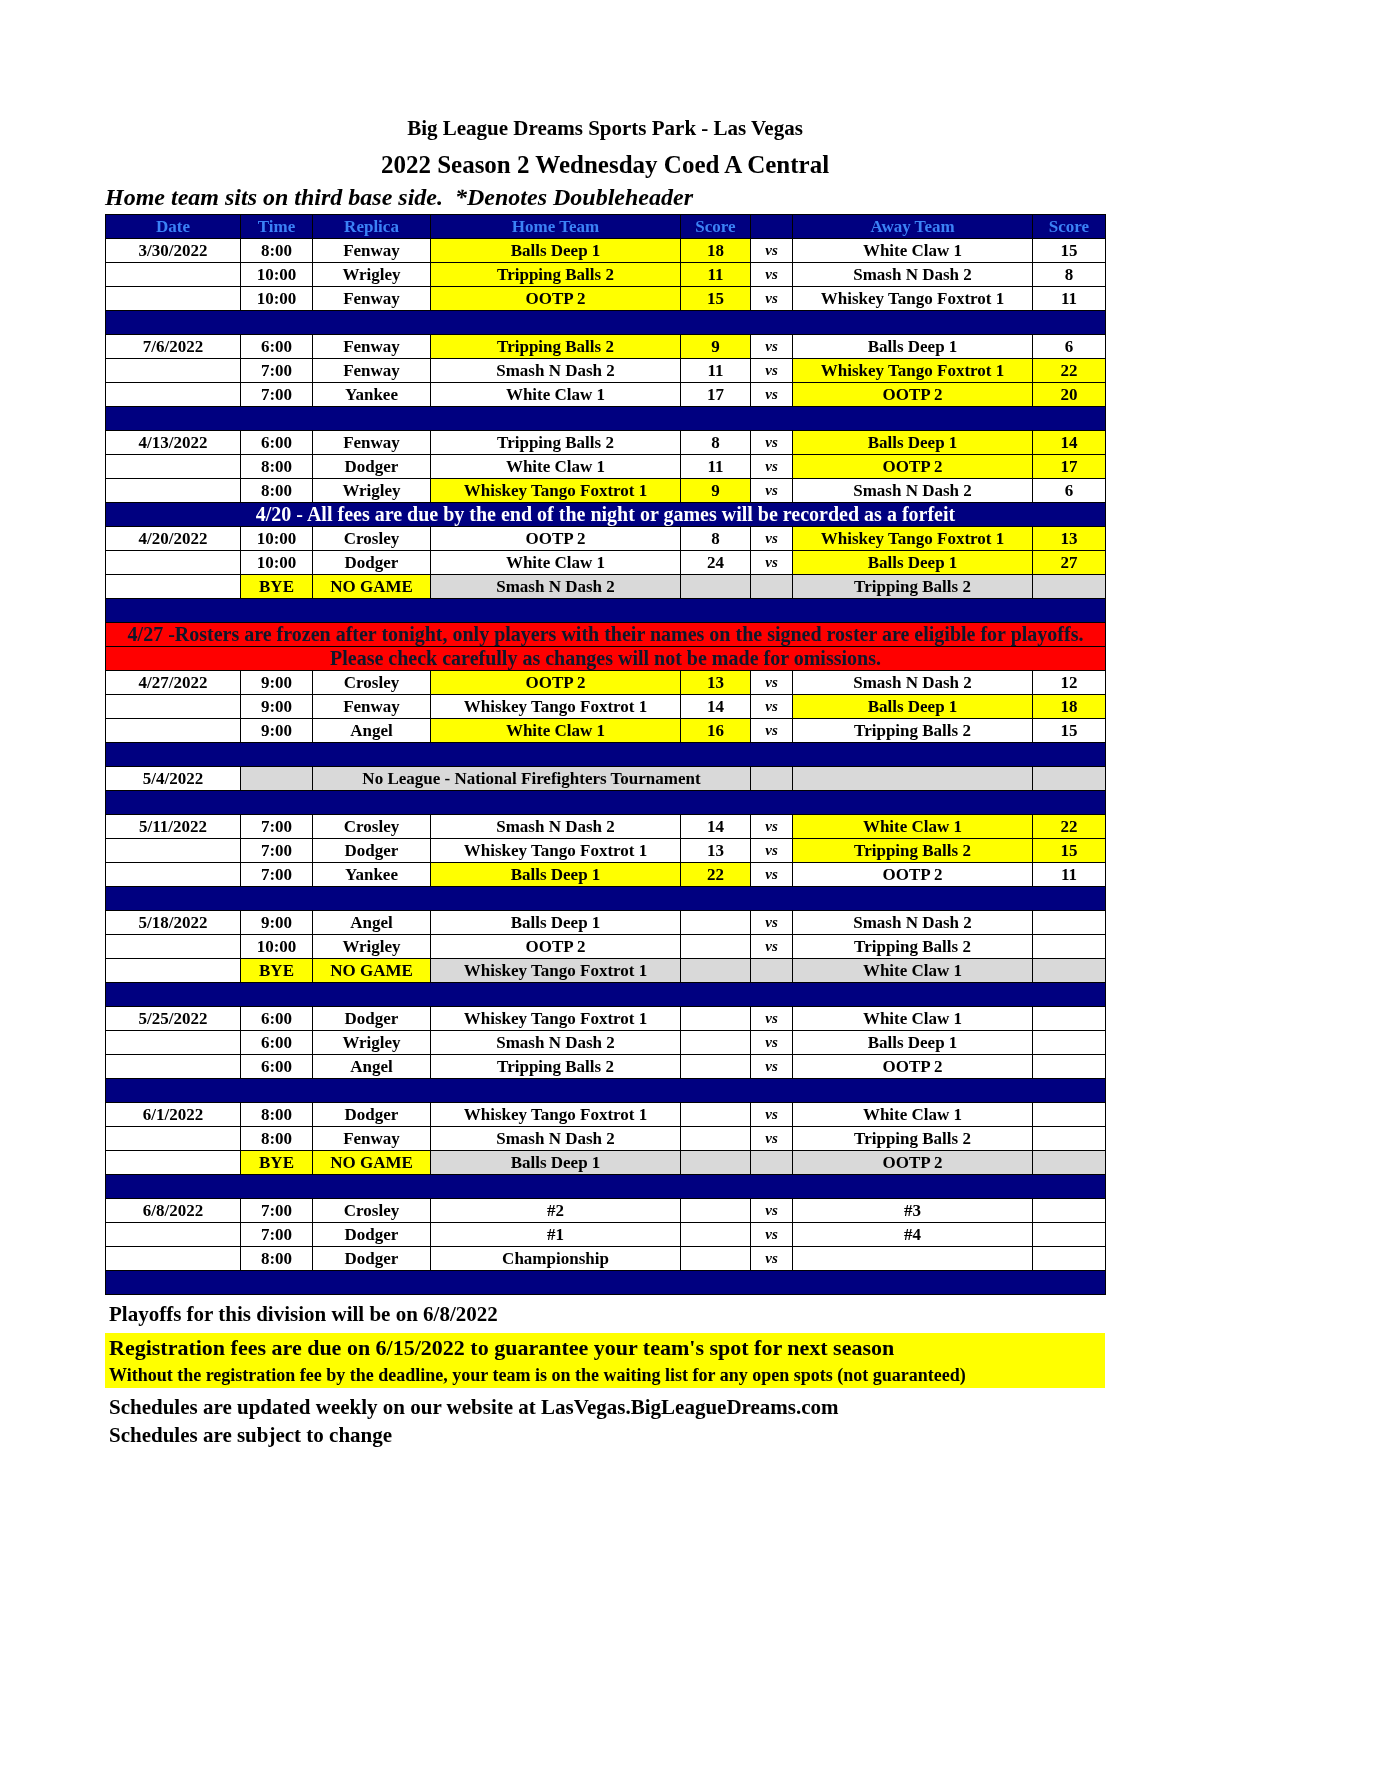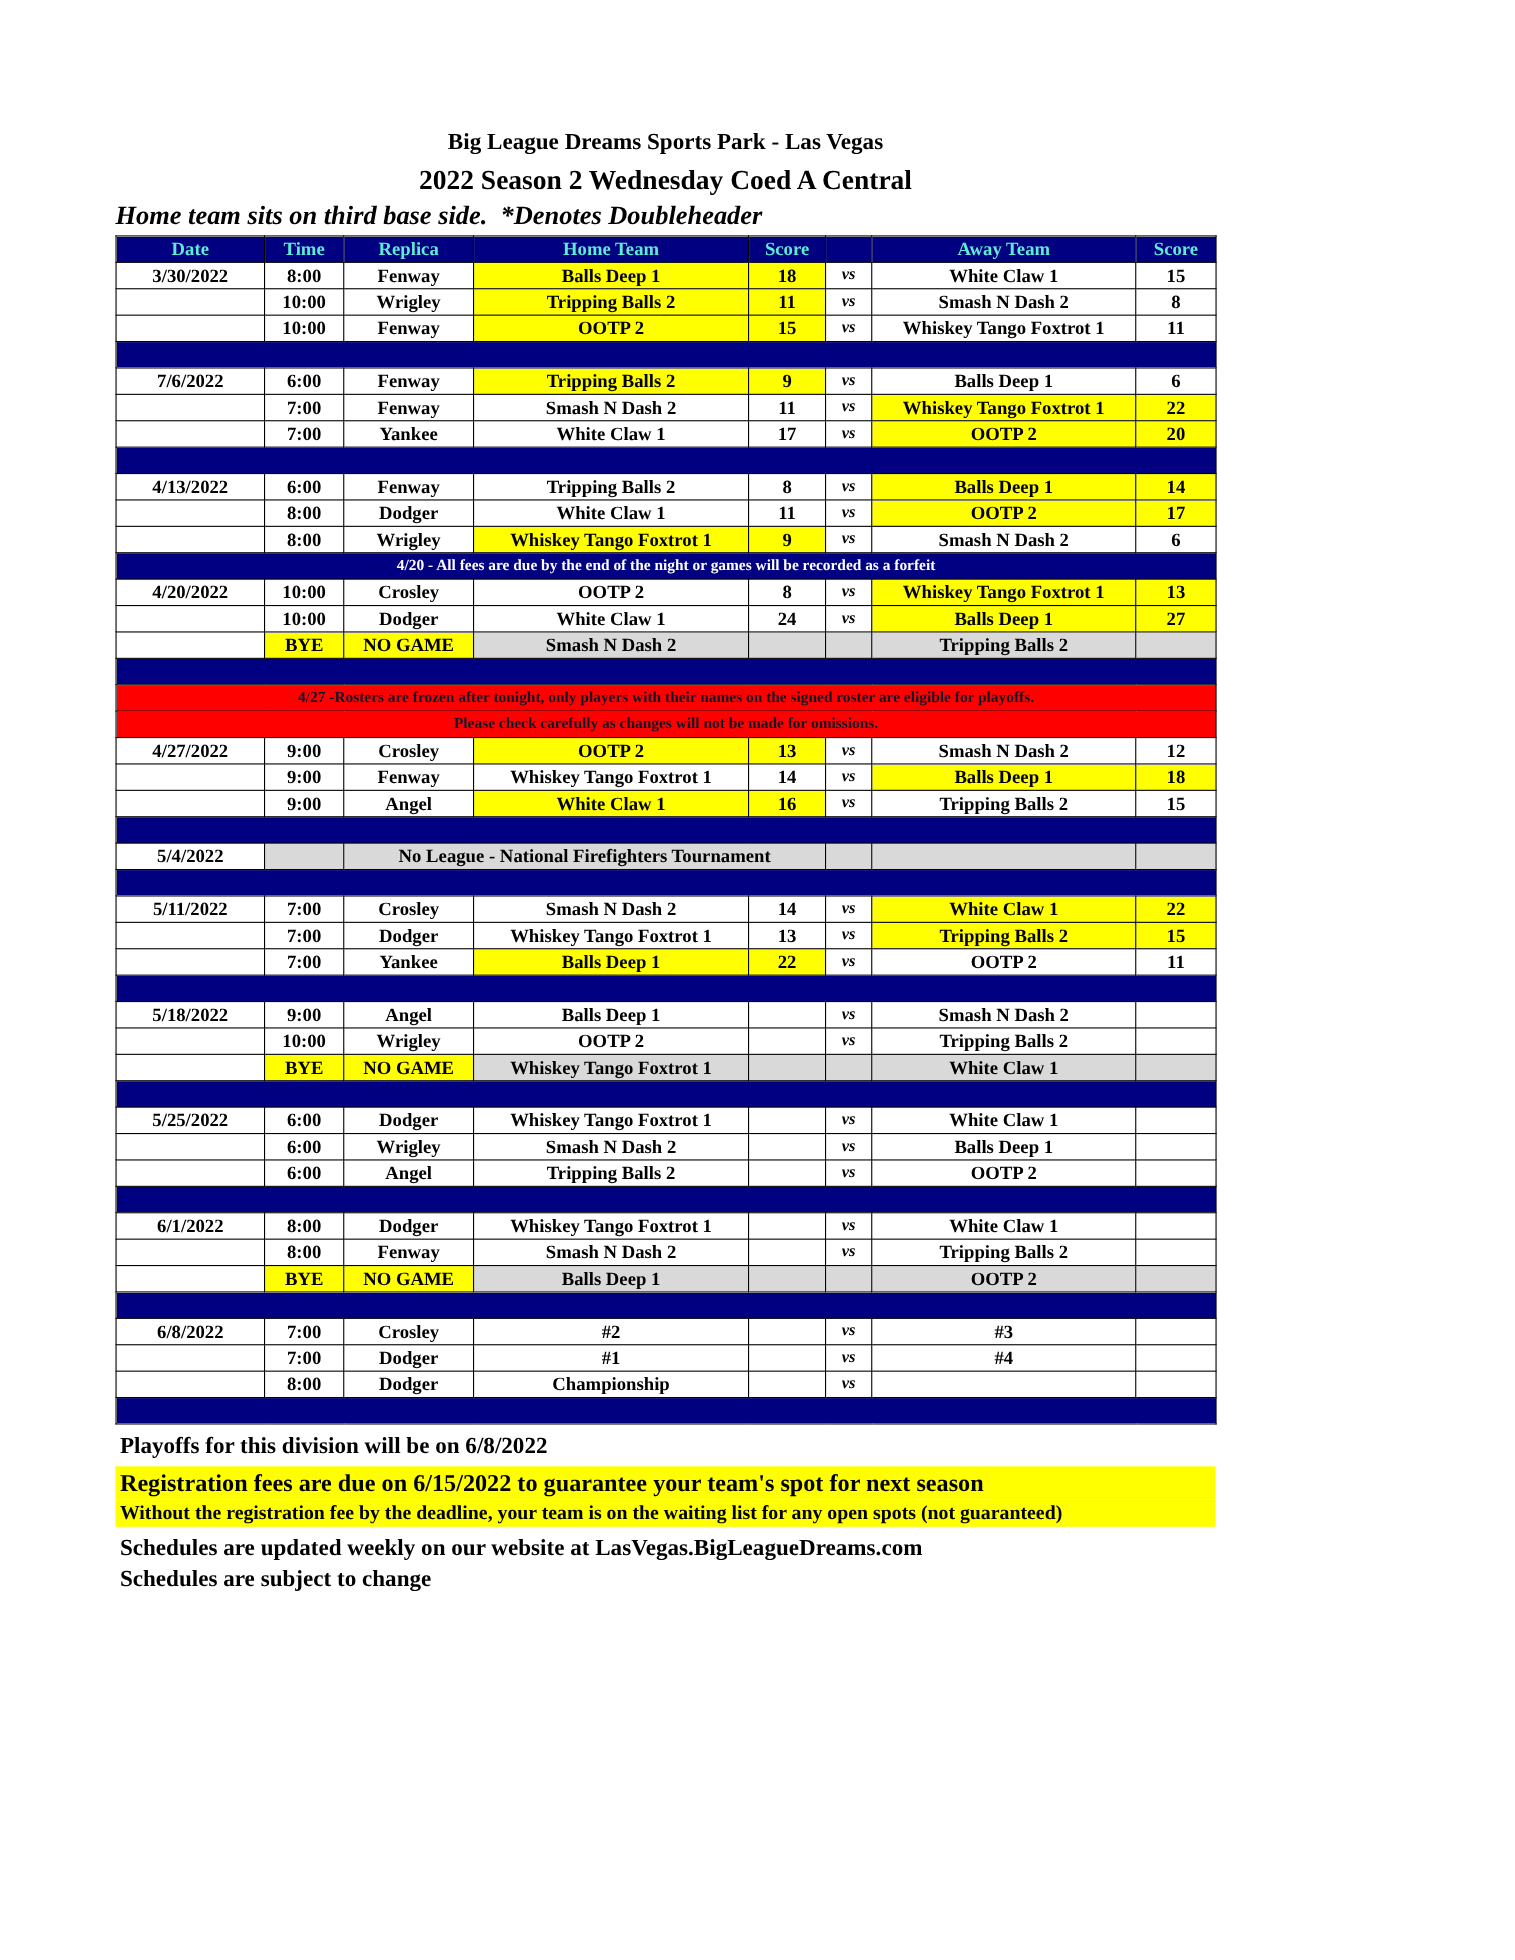--- a/index.html
+++ b/index.html
@@ -13,26 +13,26 @@
   .title { text-align: center; font-size: 21px; font-weight: bold; line-height: 36px; }
   .subtitle { text-align: center; font-size: 25px; font-weight: bold; line-height: 30px; margin-top: 4px; }
   .note { text-align: left; font-size: 24px; font-weight: bold; font-style: italic;
           line-height: 22px; margin-top: 6px; margin-bottom: 6px; white-space: pre-wrap; }
   table { border-collapse: collapse; width: 1000px; table-layout: fixed; }
   th, td {
     border: 1px solid #000; height: 24px;
     font-size: 17px; font-weight: bold; text-align: center;
     padding: 0 2px; overflow: hidden; white-space: nowrap; vertical-align: middle;
   }
-  th { background: var(--c-navy, #000080); color: #5eead4; font-size: 17px; }
+  th { background: var(--c-navy, #000080); color: #3b82f6; font-size: 17px; }
   td.navy { background: var(--c-navy, #000080); color: #fff; }
   td.red { background: var(--c-red, #FF0000); color: #0f172a; }
   td.yellow { background: var(--c-yellow, #FFFF00); }
   td.gray { background: var(--c-gray, #D9D9D9); }
-  td.banner { font-size: 14px; }
+  td.banner { font-size: 20px; }
   td.vs { font-style: italic; font-size: 15px; }
   .footer { margin-top: 6px; }
   .f-line { font-size: 21px; font-weight: bold; line-height: 26px; padding-left: 4px; margin-top: 2px; }
   .f-reg { background: var(--c-yellow, #FFFF00); font-size: 22px; line-height: 30px; margin-top: 6px; }
   .f-wait { background: var(--c-yellow, #FFFF00); font-size: 18px; line-height: 25px; margin-top: 0; }
   .f-web { margin-top: 6px; }
 </style>
 </head>
 <body>
 

